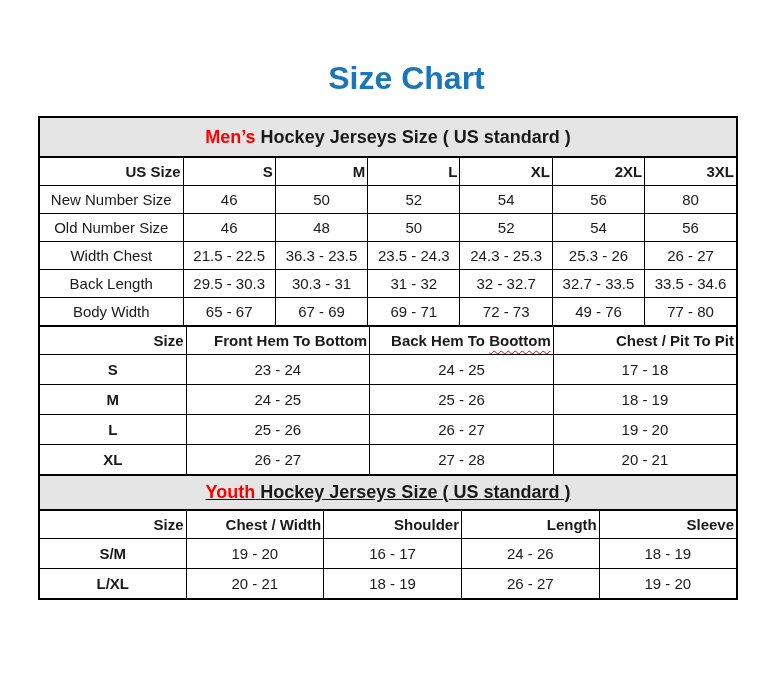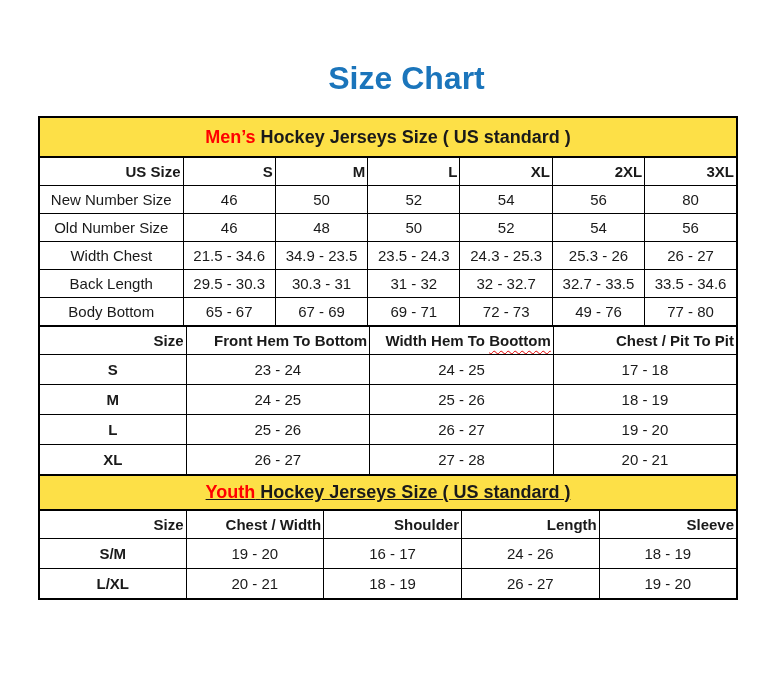--- a/index.html
+++ b/index.html
@@ -42,21 +42,21 @@
     text-align: center;
     vertical-align: middle;
     padding: 0 2px;
     font-size: 15px;
     font-weight: 400;
     height: 27px;
     overflow: hidden;
     white-space: nowrap;
   }
   tr.band th {
-    background: #fde047;
+    background: #e5e5e5;
     font-size: 18px;
     font-weight: 700;
     height: 36px;
     border: 2px solid #000;
   }
   table.mens tr.band th { height: 38px; }
   table.youth tr.band th { height: 33px; text-decoration: underline; }
   tr.band .hl { color: #FF0000; }
   tr.cols th { font-weight: 700; text-align: right; }
   th.rowlabel { font-weight: 700; }
@@ -116,38 +116,38 @@
         <td class="rowlabel">Old Number Size</td>
         <td>46</td>
         <td>48</td>
         <td>50</td>
         <td>52</td>
         <td>54</td>
         <td>56</td>
       </tr>
       <tr>
         <td class="rowlabel">Width Chest</td>
-        <td>21.5 - 34.6</td>
-        <td>34.9 - 23.5</td>
+        <td>21.5 - 22.5</td>
+        <td>36.3 - 23.5</td>
         <td>23.5 - 24.3</td>
         <td>24.3 - 25.3</td>
         <td>25.3 - 26</td>
         <td>26 - 27</td>
       </tr>
       <tr>
         <td class="rowlabel">Back Length</td>
         <td>29.5 - 30.3</td>
         <td>30.3 - 31</td>
         <td>31 - 32</td>
         <td>32 - 32.7</td>
         <td>32.7 - 33.5</td>
         <td>33.5 - 34.6</td>
       </tr>
       <tr>
-        <td class="rowlabel">Body Bottom</td>
+        <td class="rowlabel">Body Width</td>
         <td>65 - 67</td>
         <td>67 - 69</td>
         <td>69 - 71</td>
         <td>72 - 73</td>
         <td>49 - 76</td>
         <td>77 - 80</td>
       </tr>
     </tbody>
   </table>
 
@@ -155,21 +155,21 @@
     <colgroup>
       <col style="width:147px">
       <col>
         <col>
         <col>
     </colgroup>
     <thead>
       <tr class="cols">
         <th>Size</th>
         <th>Front Hem To Bottom</th>
-        <th><span>Width Hem To</span> <span class="squiggle">Boottom</span></th>
+        <th><span>Back Hem To</span> <span class="squiggle">Boottom</span></th>
         <th>Chest / Pit To Pit</th>
       </tr>
     </thead>
     <tbody>
       <tr>
         <th class="rowlabel">S</th>
         <td>23 - 24</td>
         <td>24 - 25</td>
         <td>17 - 18</td>
       </tr>

